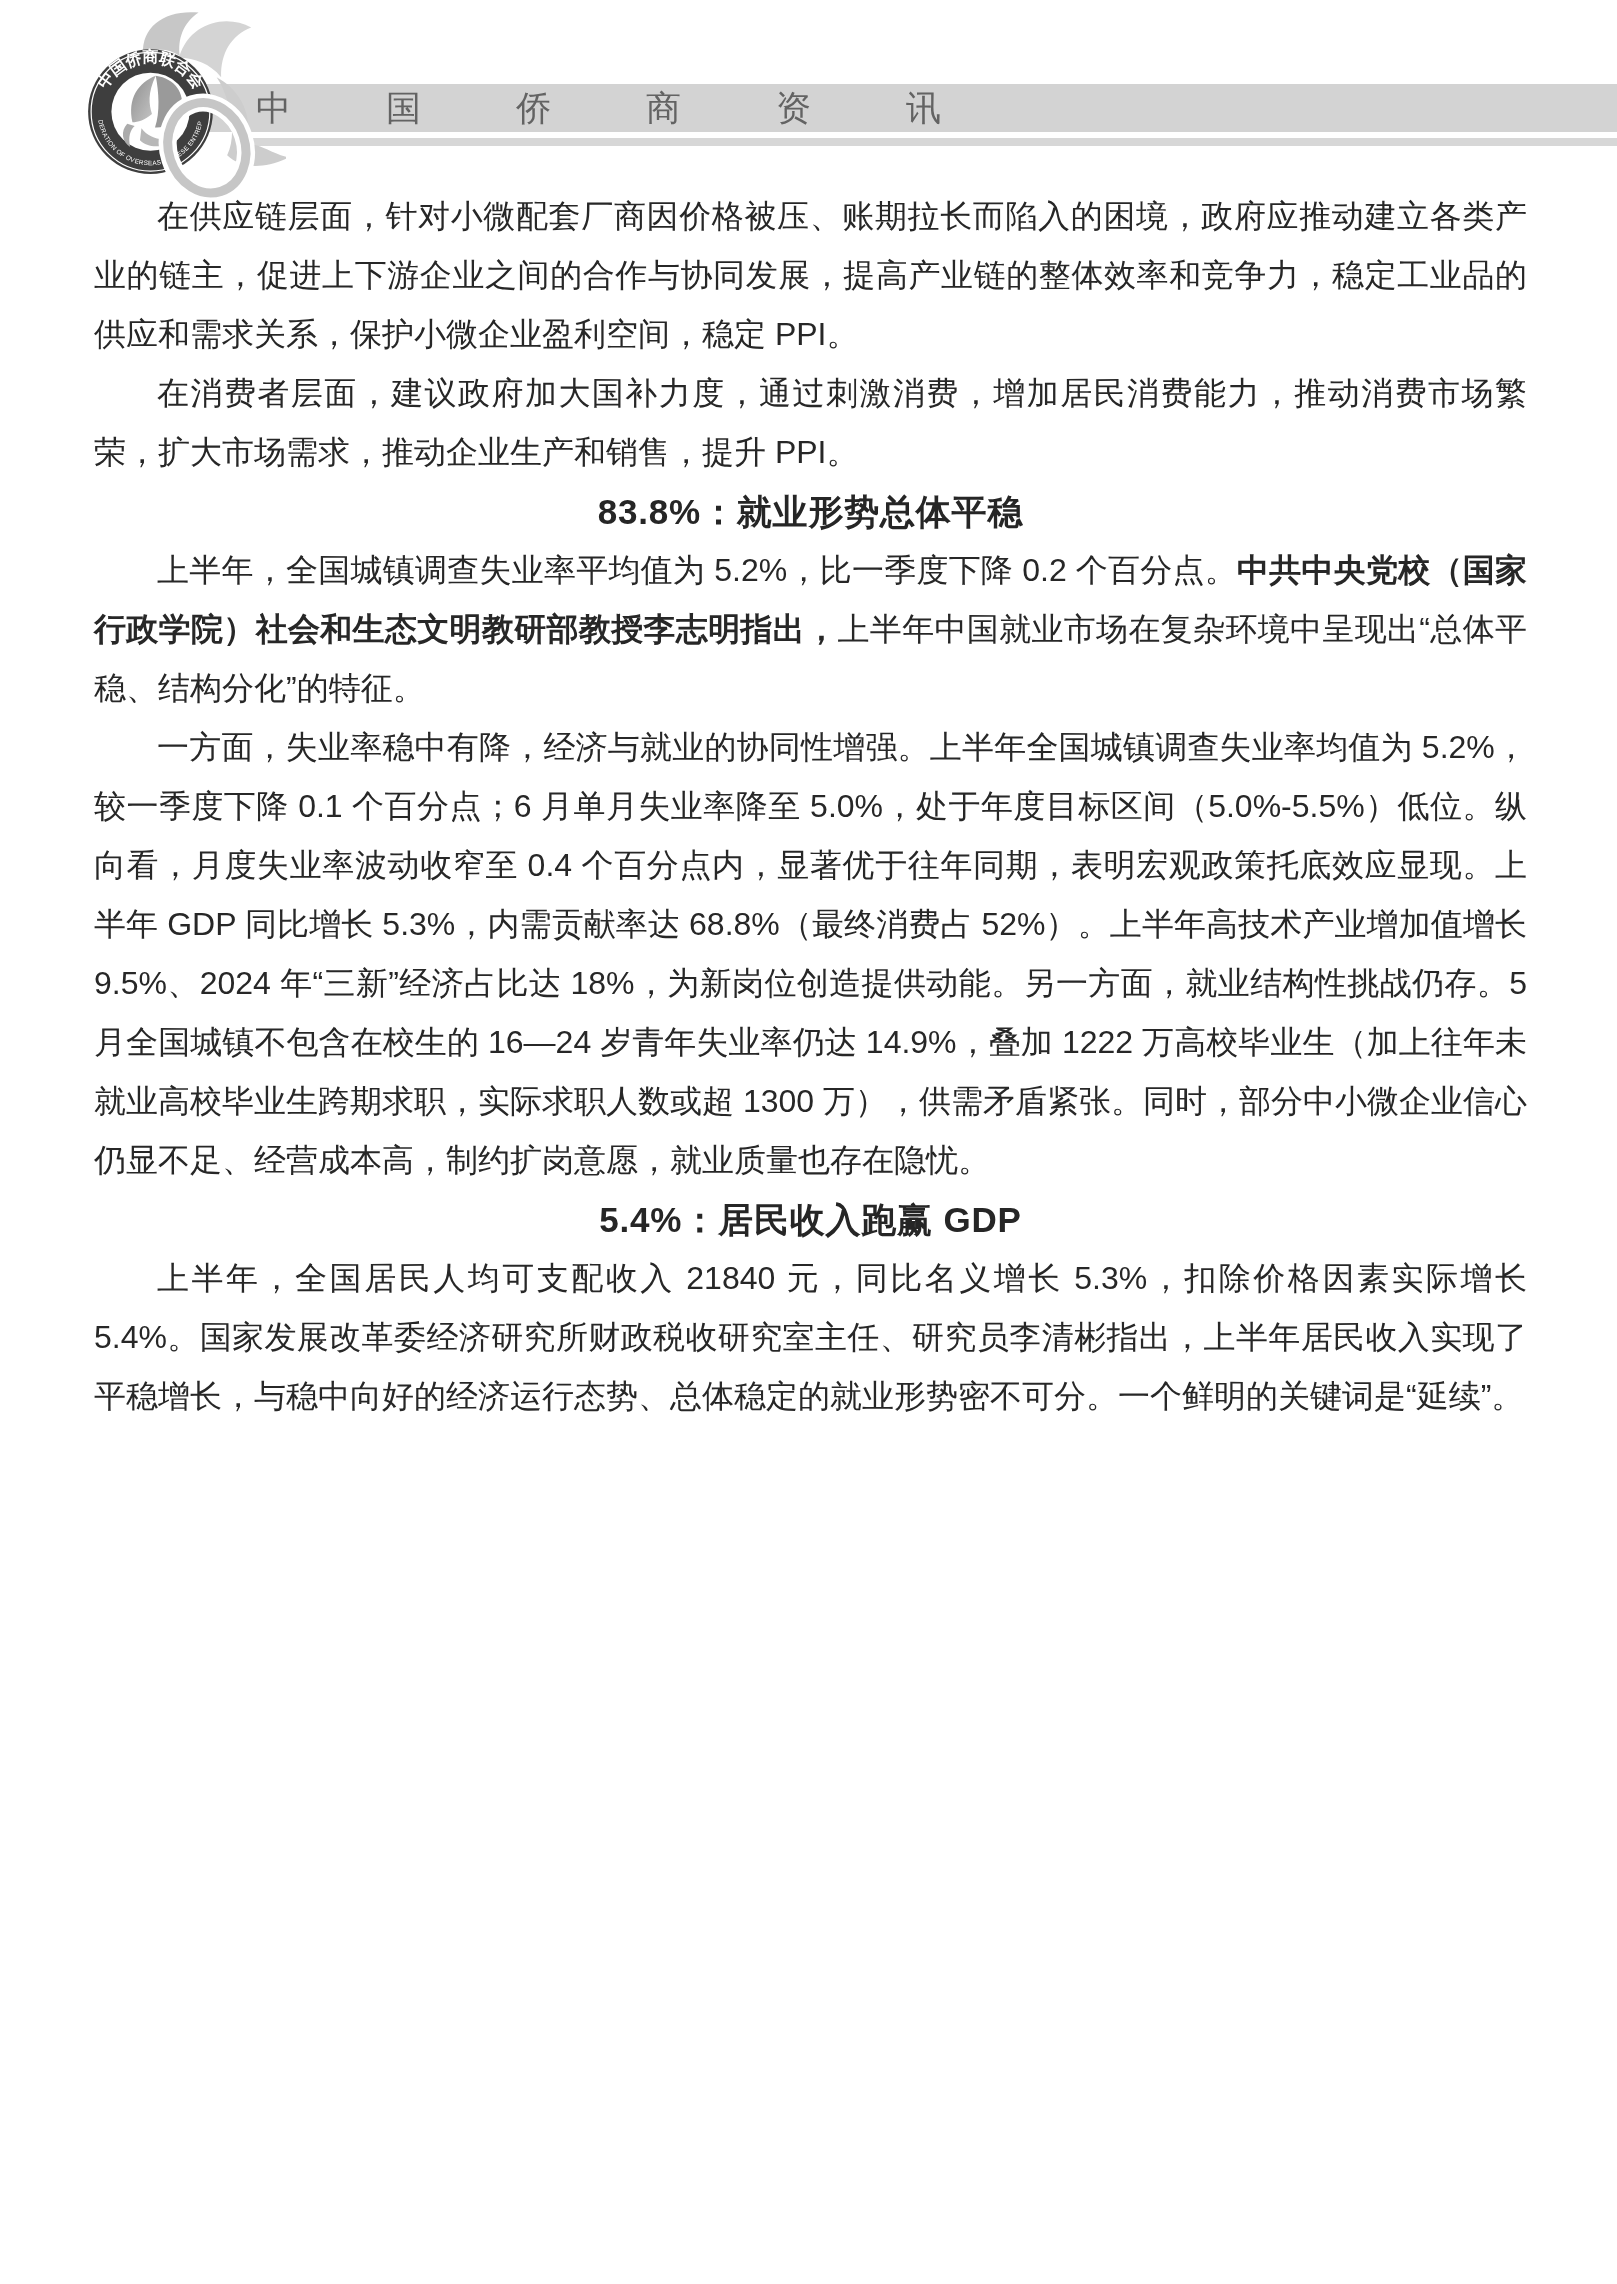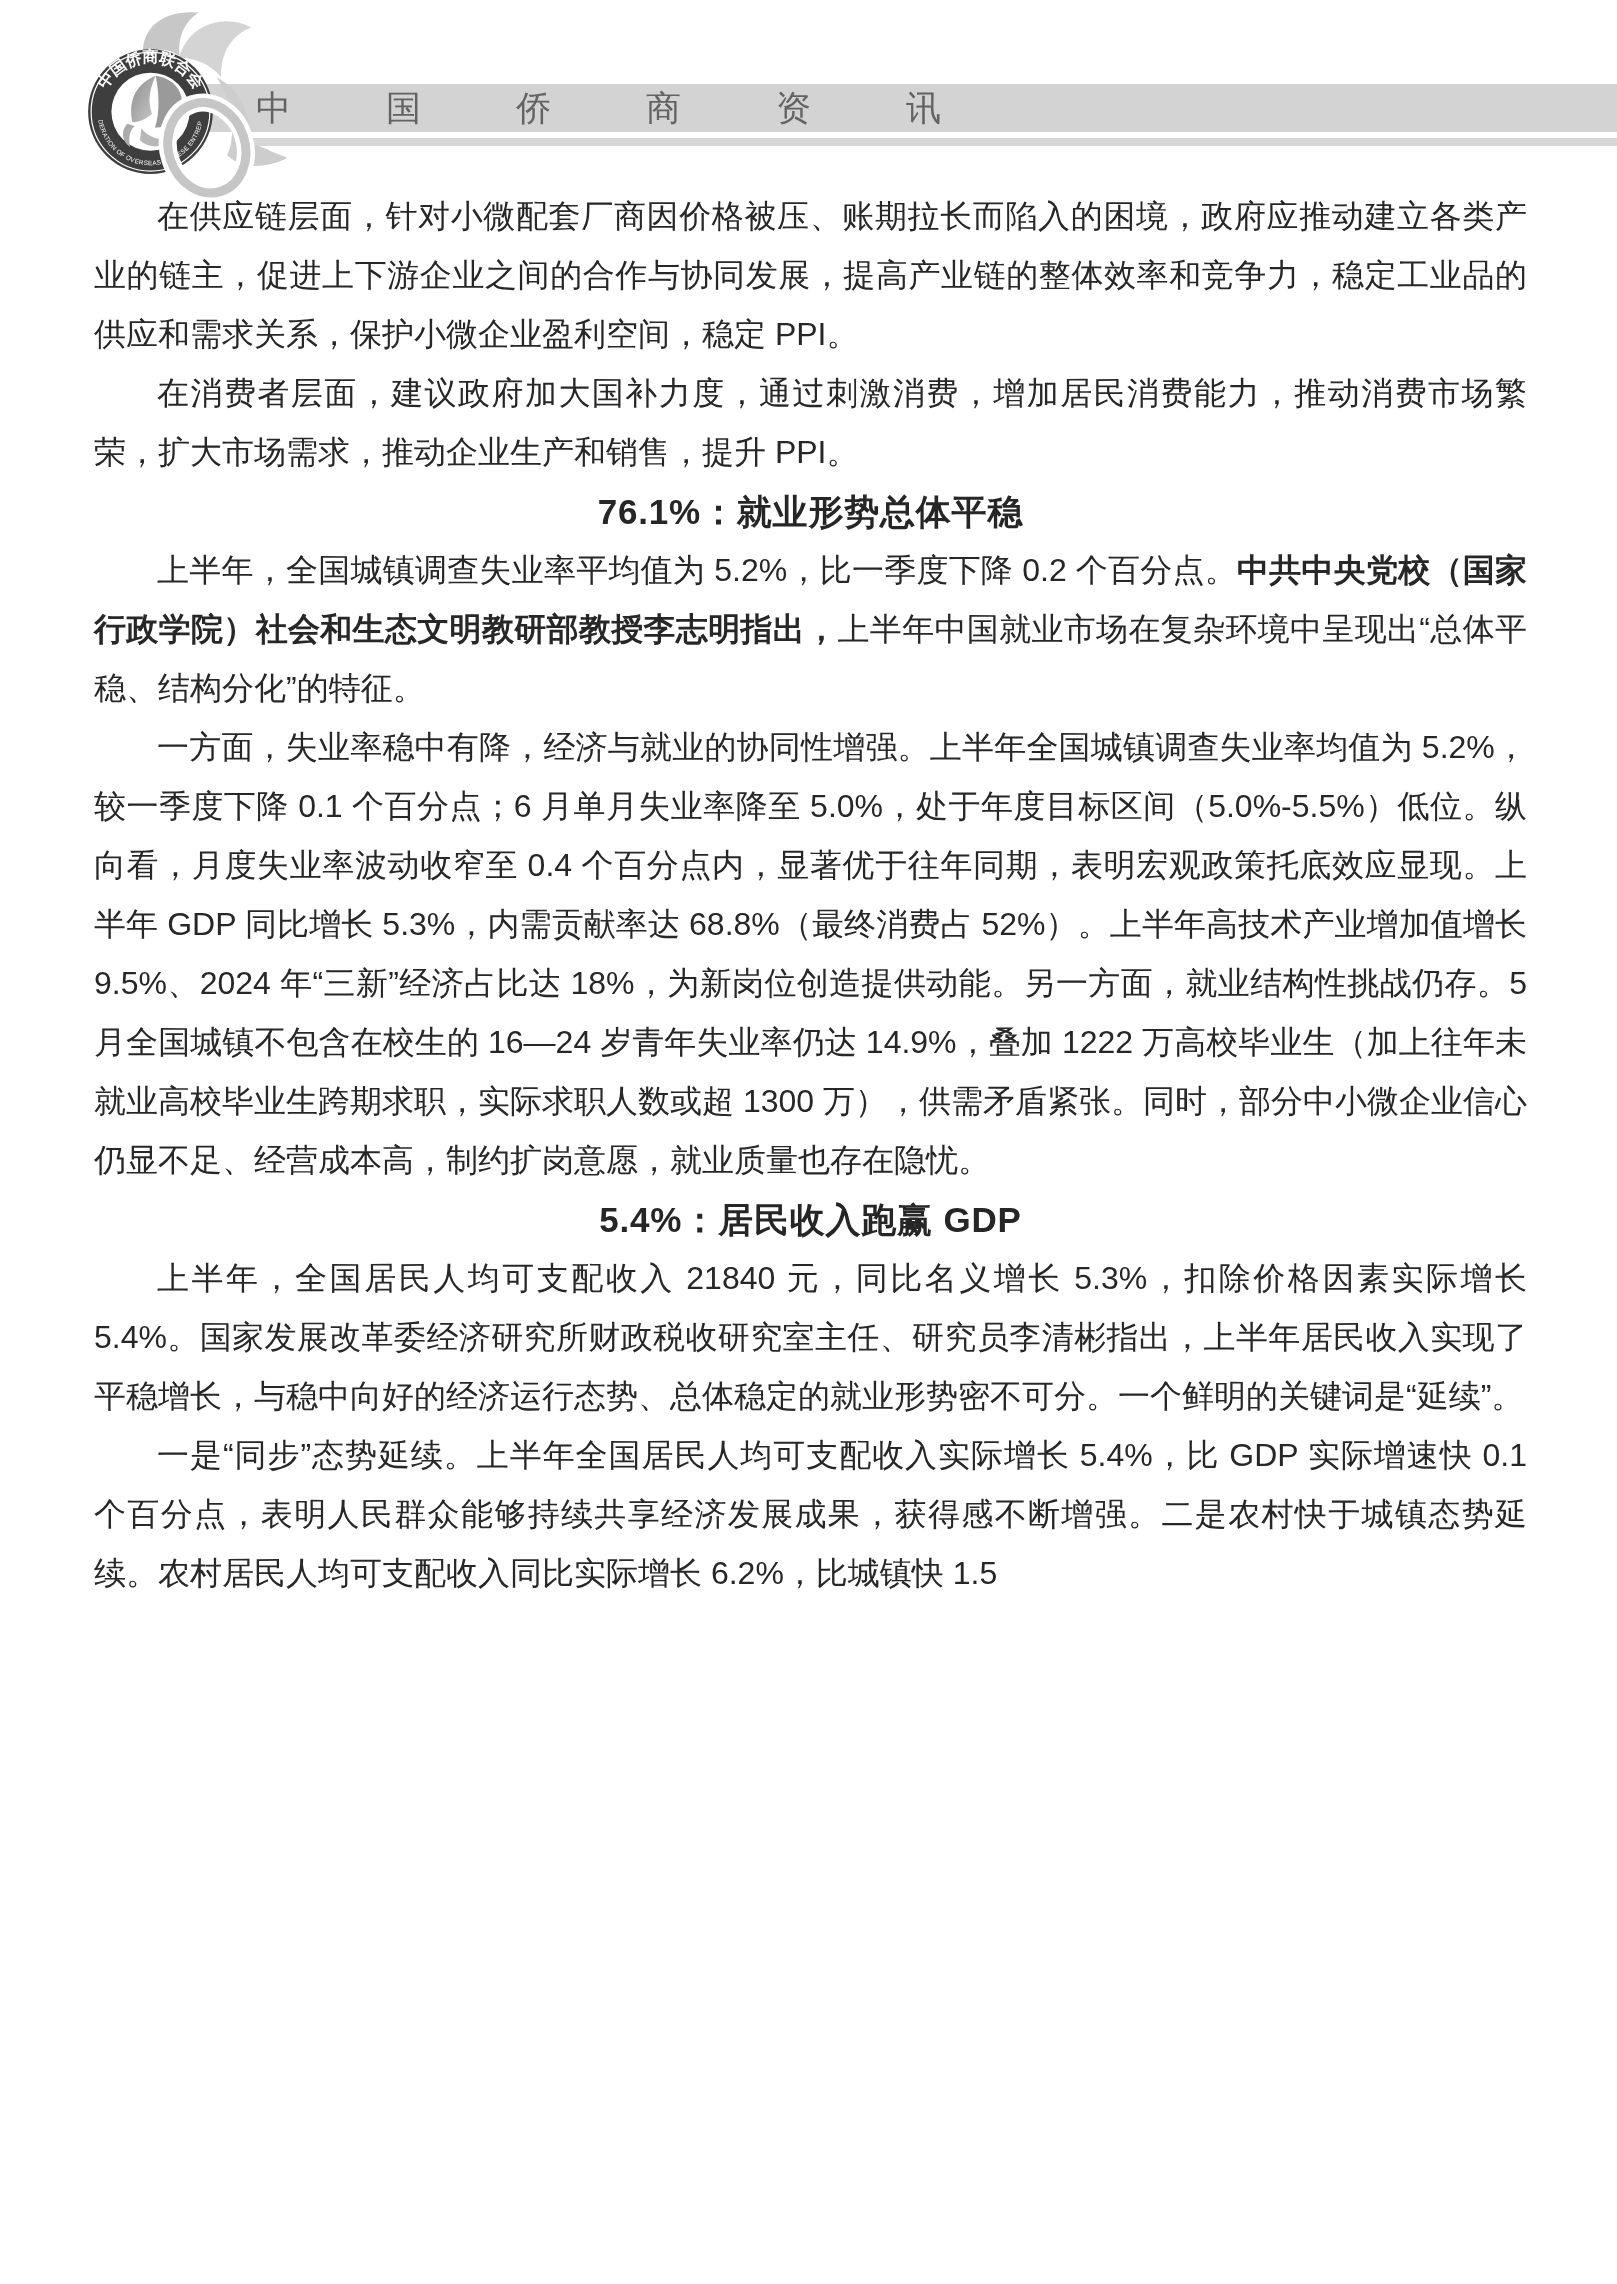--- a/index.html
+++ b/index.html
@@ -92,23 +92,22 @@
 
     <g transform="rotate(-18 235 186)">
       <ellipse cx="235" cy="186" rx="51" ry="61" fill="none" stroke="#ffffff" stroke-width="24"></ellipse>
       <ellipse cx="235" cy="186" rx="51" ry="61" fill="none" stroke="#c6c6c6" stroke-width="12"></ellipse>
     </g>
   </svg>
 
   <div class="article">
       <p class="para"><span>在供应链层面，针对小微配套厂商因价格被压、账期拉长而陷入的困境，政府应推动建立各类产业的链主，促进上下游企业之间的合作与协同发展，提高产业链的整体效率和竞争力，稳定工业品的供应和需求关系，保护小微企业盈利空间，稳定 PPI。</span></p>
       <p class="para"><span>在消费者层面，建议政府加大国补力度，通过刺激消费，增加居民消费能力，推动消费市场繁荣，扩大市场需求，推动企业生产和销售，提升 PPI。</span></p>
-      <h2 class="heading"><span>76.1%：就业形势总体平稳</span></h2>
+      <h2 class="heading"><span>83.8%：就业形势总体平稳</span></h2>
       <p class="para"><span>上半年，全国城镇调查失业率平均值为 5.2%，比一季度下降 0.2 个百分点。</span><span class="b">中共中央党校（国家行政学院）社会和生态文明教研部教授李志明指出，</span><span>上半年中国就业市场在复杂环境中呈现出“总体平稳、结构分化”的特征。</span></p>
       <p class="para"><span>一方面，失业率稳中有降，经济与就业的协同性增强。上半年全国城镇调查失业率均值为 5.2%，较一季度下降 0.1 个百分点；6 月单月失业率降至 5.0%，处于年度目标区间（5.0%-5.5%）低位。纵向看，月度失业率波动收窄至 0.4 个百分点内，显著优于往年同期，表明宏观政策托底效应显现。上半年 GDP 同比增长 5.3%，内需贡献率达 68.8%（最终消费占 52%）。上半年高技术产业增加值增长 9.5%、2024 年“三新”经济占比达 18%，为新岗位创造提供动能。另一方面，就业结构性挑战仍存。5 月全国城镇不包含在校生的 16—24 岁青年失业率仍达 14.9%，叠加 1222 万高校毕业生（加上往年未就业高校毕业生跨期求职，实际求职人数或超 1300 万），供需矛盾紧张。同时，部分中小微企业信心仍显不足、经营成本高，制约扩岗意愿，就业质量也存在隐忧。</span></p>
       <h2 class="heading"><span>5.4%：居民收入跑赢 GDP</span></h2>
       <p class="para"><span>上半年，全国居民人均可支配收入 21840 元，同比名义增长 5.3%，扣除价格因素实际增长 5.4%。国家发展改革委经济研究所财政税收研究室主任、研究员李清彬指出，上半年居民收入实现了平稳增长，与稳中向好的经济运行态势、总体稳定的就业形势密不可分。一个鲜明的关键词是“延续”。</span></p>
-      <p class="para"><span>一是“同步”态势延续。上半年全国居民人均可支配收入实际增长 5.4%，比 GDP 实际增速快 0.1 个百分点，表明人民群众能够持续共享经济发展成果，获得感不断增强。二是农村快于城镇态势延续。农村居民人均可支配收入同比实际增长 6.2%，比城镇快 1.5</span></p>
     </div>
 
 
 </div>
 
 
 </body></html>

